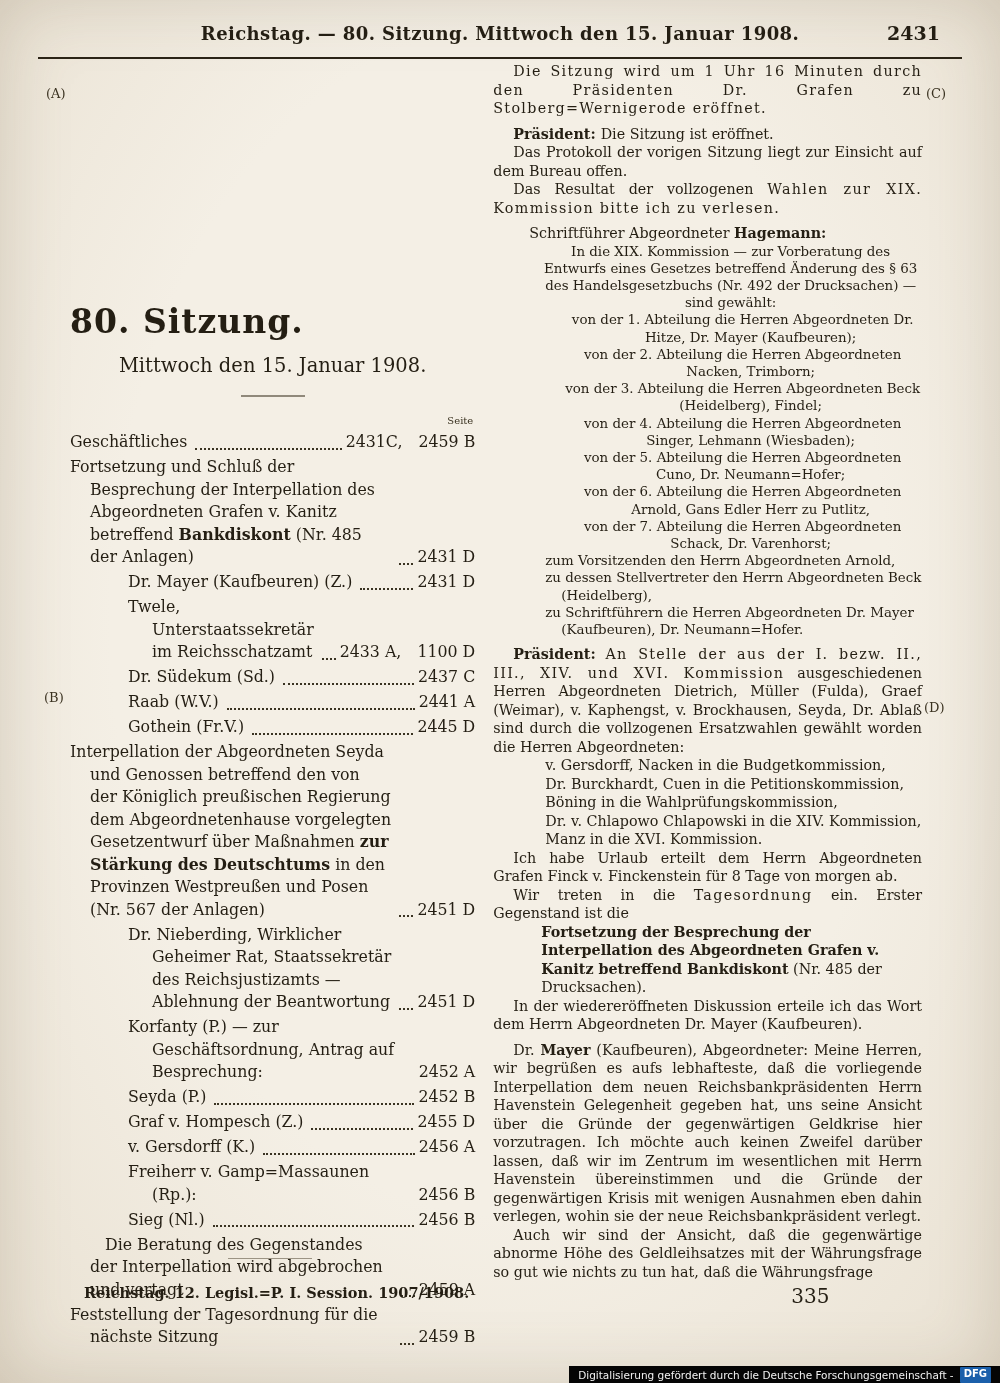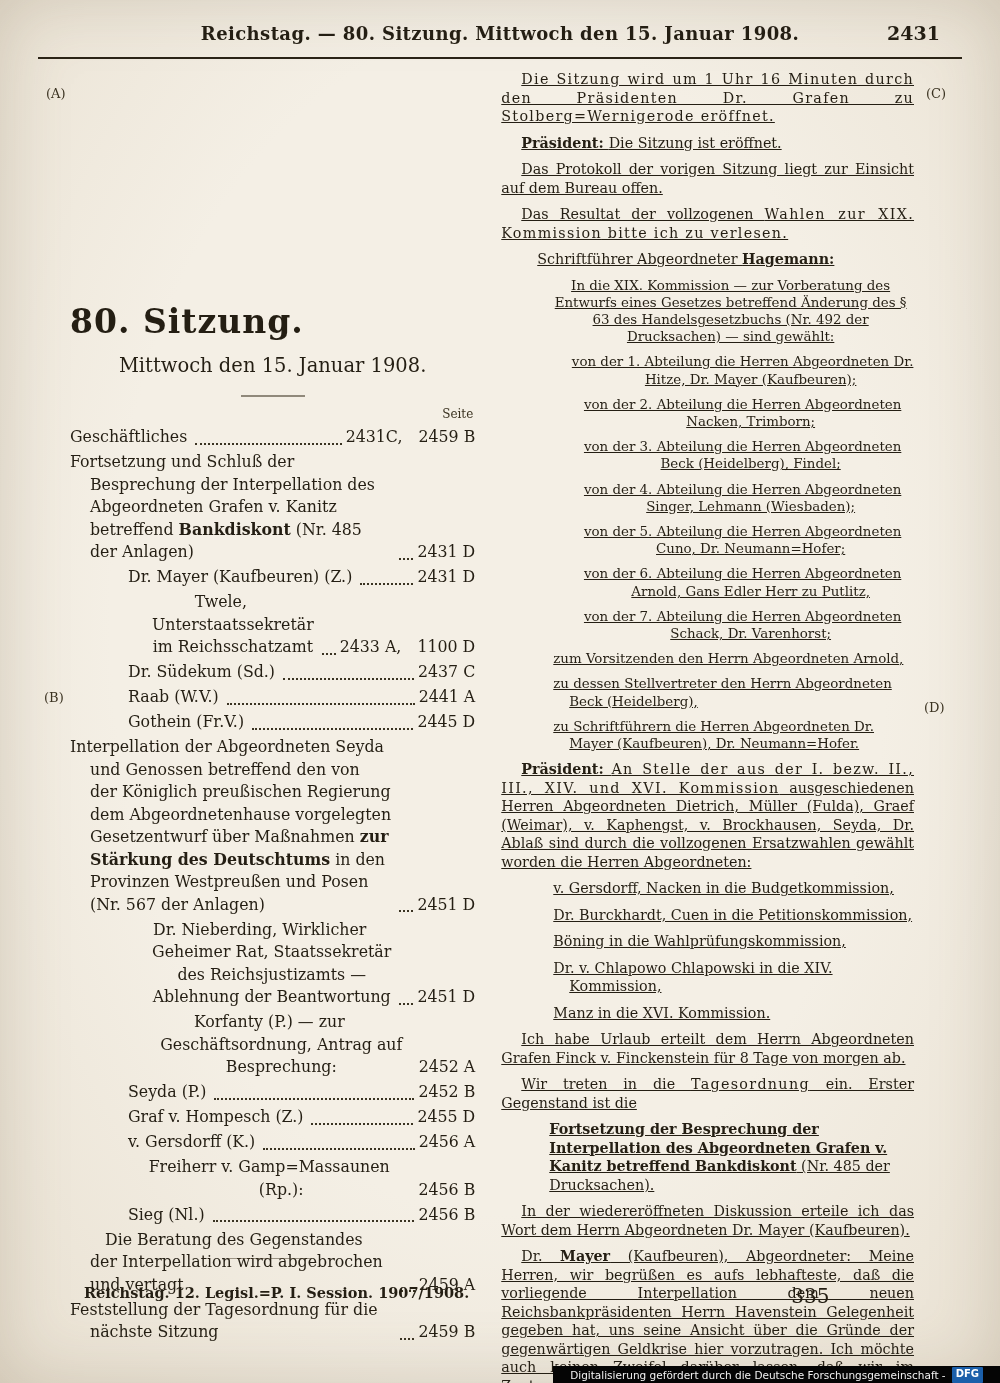--- a/index.html
+++ b/index.html
@@ -23,48 +23,48 @@
   .mk-d{left:924px;top:700px;}
   
   .cols{position:absolute;top:62px;left:70px;width:852px;height:1321px;display:flex;gap:18px;}
   .col-left{flex:0 0 404px;position:relative;}
   .col-right{flex:1;position:relative;}
   
   .session-title{margin:240px 0 0;text-align:left;font-size:33px;line-height:40px;
                  font-weight:bold;letter-spacing:1px;}
   .session-date{margin-top:12px;text-align:center;font-size:19.5px;}
   .deco-rule{margin:18px auto 0;width:64px;border-top:2px solid rgba(62,52,36,.55);}
-  .seite{margin-top:10px;text-align:right;font-size:12px;padding-right:2px;color:#3a3220;}
+  .seite{margin-top:18px;text-align:right;font-size:10px;padding-right:2px;color:#3a3220;}
   .toc{margin-top:5px;font-size:15.8px;line-height:22.5px;}
   .toc-row{display:flex;align-items:flex-end;margin-bottom:2.5px;}
   .toc-row .toc-text{flex:0 1 auto;padding-left:20px;text-indent:-20px;}
   .toc-row.ind1 .toc-text{padding-left:20px;text-indent:15px;}
-  .toc-row.ind2{padding-left:58px;text-align:center;}
+  .toc-row.ind2{padding-left:58px;}
   .toc-row.ind2 .toc-text{padding-left:24px;text-indent:-24px;}
   .leader{flex:1 1 14px;min-width:14px;border-bottom:2px dotted #3a3322;margin:0 4px 4px 8px;}
   .spacer{flex:1 1 8px;min-width:8px;}
   .toc-mid{flex:0 0 auto;margin-right:16px;white-space:nowrap;}
   .toc-page{flex:0 0 auto;white-space:nowrap;}
   .left-footer-rule{position:absolute;top:1196px;left:158px;width:84px;border-top:1px solid rgba(70,60,40,.5);}
   .left-footer{position:absolute;top:1222px;left:14px;font-size:14.5px;font-weight:bold;white-space:nowrap;}
   
-  .para{margin:8px;font-size:14.3px;line-height:18.5px;text-indent:20px;text-align:justify;text-decoration:underline;}
+  .para{margin:0;font-size:14.3px;line-height:18.5px;text-indent:20px;text-align:justify;}
   .para.mt{margin-top:7px;}
   .para.c1{padding-left:36px;text-indent:0;text-align:left;}
   .para.c2{padding-left:50px;padding-right:4px;text-indent:0;text-align:center;}
   .para.c2b{padding-left:48px;padding-right:2px;text-indent:0;text-align:left;}
   .para.c3{padding-left:68px;text-indent:-16px;text-align:left;}
   .para.c4{padding-left:86px;text-indent:-16px;text-align:center;}
   .para.sm{font-size:13.4px;line-height:17.2px;}
   .b{font-weight:bold;}
   .g{letter-spacing:1.3px;}
   .page-335{position:absolute;top:1222px;left:298px;font-size:20px;}
   
   .scan-bar{position:absolute;bottom:0;right:0;height:17px;background:#050505;color:#f2f2f2;
-            display:flex;align-items:center;gap:6px;padding:0 17px;
+            display:flex;align-items:center;gap:6px;padding:0 9px;
             font-family:"DejaVu Sans", sans-serif;font-size:10.5px;white-space:nowrap;}
   .dfg{display:inline-block;background:#1b5faa;color:#ffffff;font-weight:bold;font-size:10px;
        line-height:13px;height:16px;padding:0 4px;border-radius:1px;}
 </style>
 </head>
 <body>
 
 <div class="page">
 
   <header class="hdr">

